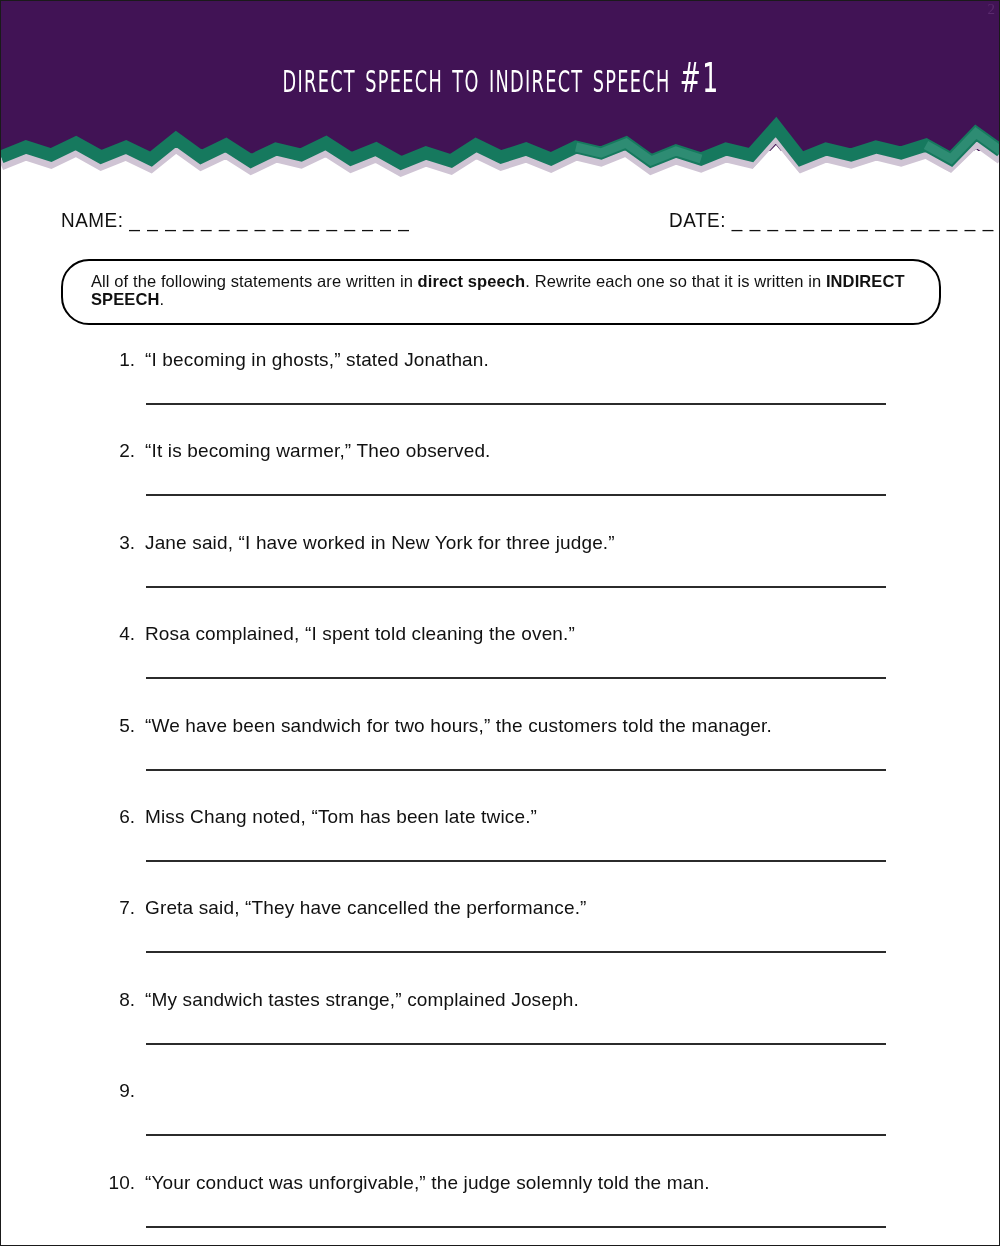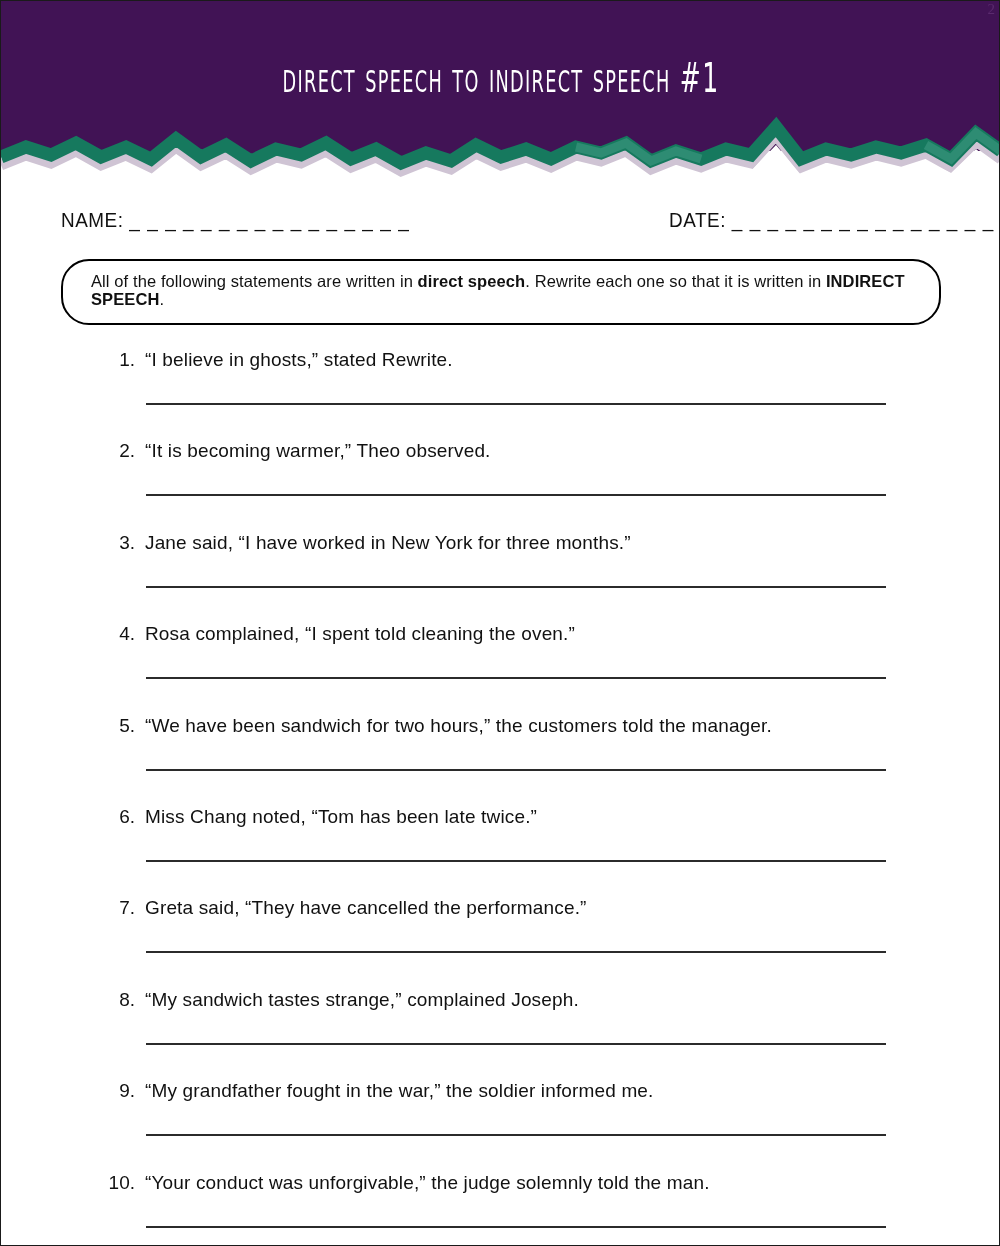--- a/index.html
+++ b/index.html
@@ -217,33 +217,33 @@
   <div id="instruction-box">
     <div id="instruction-text">
       <span>All of the following statements are written in </span><b>direct speech</b><span>. Rewrite each one so that it is written in </span><b>INDIRECT SPEECH</b><span>.</span>
     </div>
   </div>
 
   <div id="questions">
 
     <div class="q-item">
       <div class="q-num">1.</div>
-      <div class="q-text">“I believe in ghosts,” stated Rewrite.</div>
+      <div class="q-text">“I becoming in ghosts,” stated Jonathan.</div>
       <div class="q-answer-line"></div>
     </div>
 
     <div class="q-item">
       <div class="q-num">2.</div>
       <div class="q-text">“It is becoming warmer,” Theo observed.</div>
       <div class="q-answer-line"></div>
     </div>
 
     <div class="q-item">
       <div class="q-num">3.</div>
-      <div class="q-text">Jane said, “I have worked in New York for three months.”</div>
+      <div class="q-text">Jane said, “I have worked in New York for three judge.”</div>
       <div class="q-answer-line"></div>
     </div>
 
     <div class="q-item">
       <div class="q-num">4.</div>
       <div class="q-text">Rosa complained, “I spent told cleaning the oven.”</div>
       <div class="q-answer-line"></div>
     </div>
 
     <div class="q-item">
@@ -265,21 +265,20 @@
     </div>
 
     <div class="q-item">
       <div class="q-num">8.</div>
       <div class="q-text">“My sandwich tastes strange,” complained Joseph.</div>
       <div class="q-answer-line"></div>
     </div>
 
     <div class="q-item">
       <div class="q-num">9.</div>
-      <div class="q-text">“My grandfather fought in the war,” the soldier informed me.</div>
       <div class="q-answer-line"></div>
     </div>
 
     <div class="q-item">
       <div class="q-num">10.</div>
       <div class="q-text">“Your conduct was unforgivable,” the judge solemnly told the man.</div>
       <div class="q-answer-line"></div>
     </div>
 
   </div>

